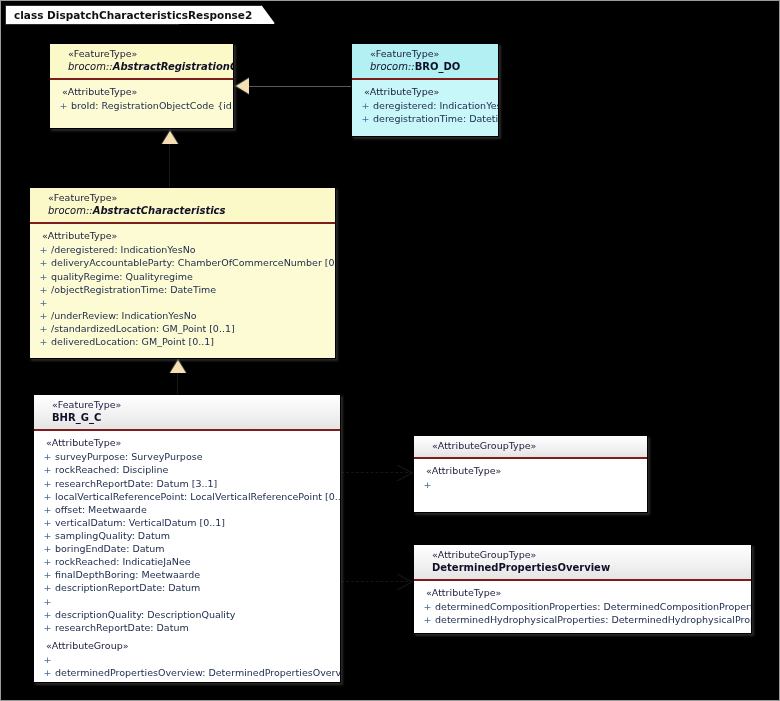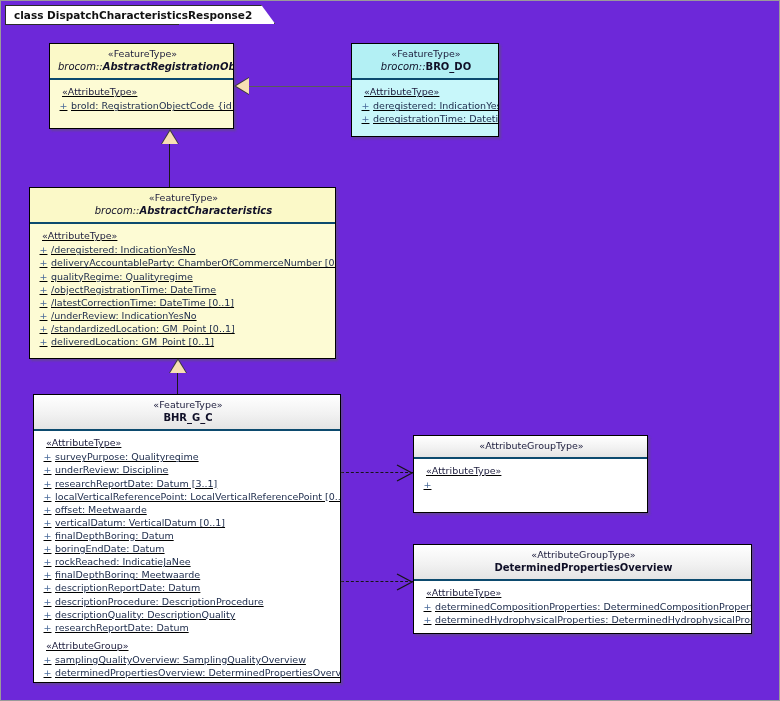--- a/index.html
+++ b/index.html
@@ -7,21 +7,21 @@
     padding: 0;
     background: #ffffff;
   }
   body {
     font-family: "DejaVu Sans", "Liberation Sans", sans-serif;
   }
   #canvas {
     position: relative;
     width: 780px;
     height: 701px;
-    background: #6d28d9;
+    background: #000000;
     border: 1px solid #9a9a9a;
     box-sizing: border-box;
     overflow: hidden;
   }
 
   
   .title-tab {
     position: absolute;
     left: 4px;
     top: 4px;
@@ -59,44 +59,42 @@
   
   .uml-box {
     position: absolute;
     box-sizing: border-box;
     border: 1px solid #000000;
     box-shadow: 2px 2px 2px rgba(90,90,90,0.45);
     overflow: hidden;
   }
   .uml-head {
     box-sizing: border-box;
-    text-align: center;
-    padding: 4px 6px 5px 8px;
-    border-bottom: 2px solid #0c4a6e;
+    padding: 4px 6px 5px 18px;
+    border-bottom: 2px solid #7f1d1d;
     line-height: 1.25;
   }
   .stereo {
     font-size: 9.5px;
     color: #1c1c3c;
     display: block;
   }
   .cname {
     font-size: 10px;
     font-weight: bold;
     display: block;
     color: #101028;
     margin-top: 1px;
   }
   .cname.abstract { font-style: italic; }
   .cname .pkg { font-weight: normal; font-style: italic; }
 
   .uml-body {
     padding: 5px 0 5px 0;
     box-sizing: border-box;
-    text-decoration: underline;
   }
   .compartment-label {
     font-size: 9.5px;
     color: #1c1c3c;
     padding: 1px 0 2px 12px;
   }
   .attr {
     display: flex;
     align-items: baseline;
     font-size: 9.5px;
@@ -248,21 +246,20 @@
       <div class="attr">
           <span class="vis">+</span>
           <span>qualityRegime: Qualityregime</span>
         </div>
       <div class="attr">
           <span class="vis">+</span>
           <span>/objectRegistrationTime: DateTime</span>
         </div>
       <div class="attr">
           <span class="vis">+</span>
-          <span>/latestCorrectionTime: DateTime [0..1]</span>
         </div>
       <div class="attr">
           <span class="vis">+</span>
           <span>/underReview: IndicationYesNo</span>
         </div>
       <div class="attr">
           <span class="vis">+</span>
           <span>/standardizedLocation: GM_Point [0..1]</span>
         </div>
       <div class="attr">
@@ -274,79 +271,77 @@
 
   <div class="uml-box grey" style="left:32px; top:393px; width:308px; height:289px;">
     <div class="uml-head">
       <span class="stereo">«FeatureType»</span>
       <span class="cname"><span class="pkg"></span><span>BHR_G_C</span></span>
     </div>
     <div class="uml-body">
       <div class="compartment-label">«AttributeType»</div>
       <div class="attr">
           <span class="vis">+</span>
-          <span>surveyPurpose: Qualityregime</span>
-        </div>
-      <div class="attr">
-          <span class="vis">+</span>
-          <span>underReview: Discipline</span>
+          <span>surveyPurpose: SurveyPurpose</span>
+        </div>
+      <div class="attr">
+          <span class="vis">+</span>
+          <span>rockReached: Discipline</span>
         </div>
       <div class="attr">
           <span class="vis">+</span>
           <span>researchReportDate: Datum [3..1]</span>
         </div>
       <div class="attr">
           <span class="vis">+</span>
           <span>localVerticalReferencePoint: LocalVerticalReferencePoint [0..1]</span>
         </div>
       <div class="attr">
           <span class="vis">+</span>
           <span>offset: Meetwaarde</span>
         </div>
       <div class="attr">
           <span class="vis">+</span>
           <span>verticalDatum: VerticalDatum [0..1]</span>
         </div>
       <div class="attr">
           <span class="vis">+</span>
-          <span>finalDepthBoring: Datum</span>
+          <span>samplingQuality: Datum</span>
         </div>
       <div class="attr">
           <span class="vis">+</span>
           <span>boringEndDate: Datum</span>
         </div>
       <div class="attr">
           <span class="vis">+</span>
           <span>rockReached: IndicatieJaNee</span>
         </div>
       <div class="attr">
           <span class="vis">+</span>
           <span>finalDepthBoring: Meetwaarde</span>
         </div>
       <div class="attr">
           <span class="vis">+</span>
           <span>descriptionReportDate: Datum</span>
         </div>
       <div class="attr">
           <span class="vis">+</span>
-          <span>descriptionProcedure: DescriptionProcedure</span>
         </div>
       <div class="attr">
           <span class="vis">+</span>
           <span>descriptionQuality: DescriptionQuality</span>
         </div>
       <div class="attr">
           <span class="vis">+</span>
           <span>researchReportDate: Datum</span>
         </div>
 
       <div class="compartment-label" style="padding-top:6px;">«AttributeGroup»</div>
       <div class="attr">
           <span class="vis">+</span>
-          <span>samplingQualityOverview: SamplingQualityOverview</span>
         </div>
       <div class="attr">
           <span class="vis">+</span>
           <span>determinedPropertiesOverview: DeterminedPropertiesOverview [0..1]</span>
         </div>
     </div>
   </div>
 
   <div class="uml-box grey" style="left:412px; top:434px; width:235px; height:78px;">
     <div class="uml-head">

